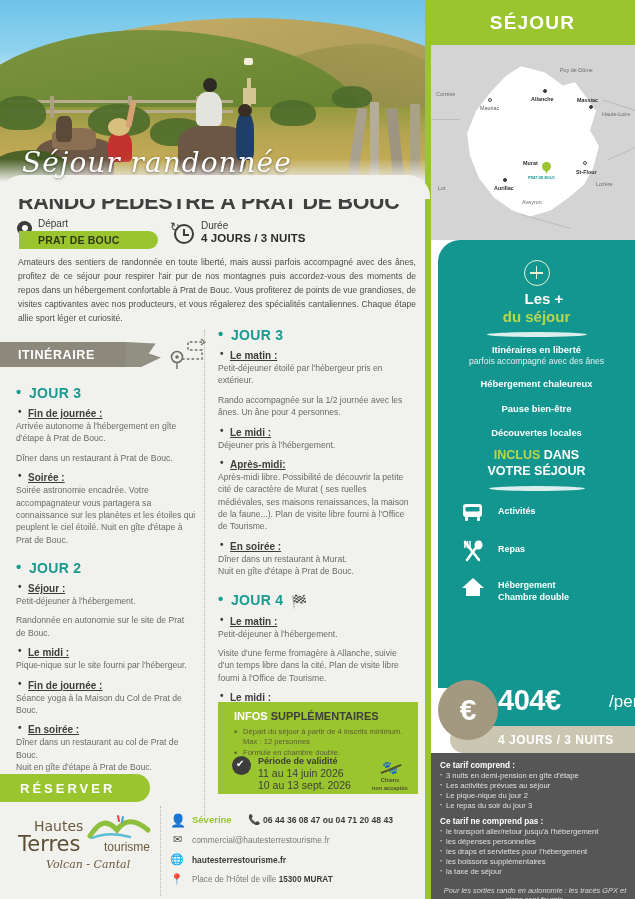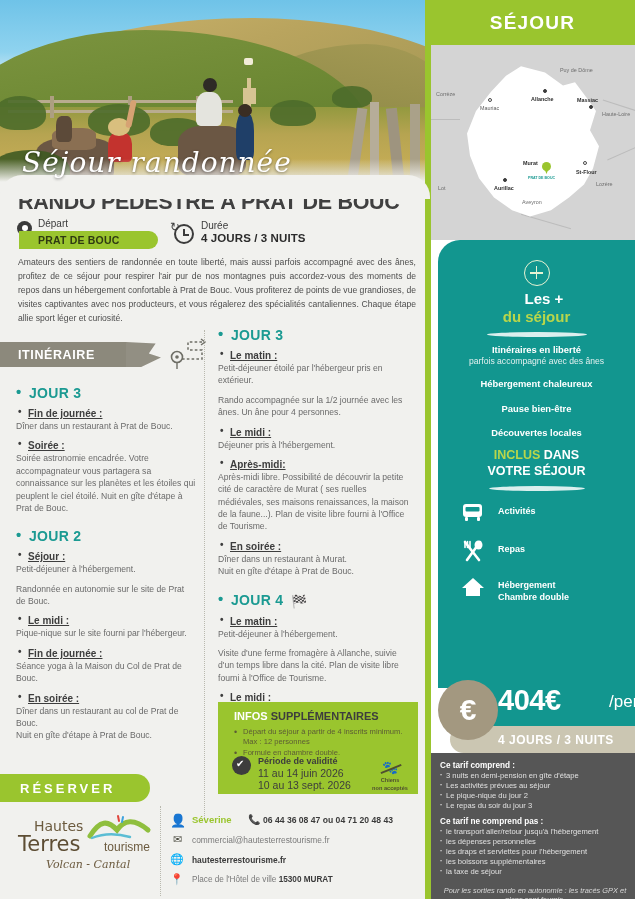--- a/index.html
+++ b/index.html
@@ -303,20 +303,21 @@
       <path d="M14 21 H34 V12 H20 V4 H36" fill="none" stroke="#6e6e66" stroke-width="1.5" stroke-dasharray="2.6 2.2"></path>
       <path d="M33 1 l4 3 -4 3" fill="none" stroke="#6e6e66" stroke-width="1.4"></path>
     </svg>
 
     <div class="vdash"></div>
 
     <div class="col-a">
       <div class="day">JOUR 3</div>
       <div class="seg">
           <div class="seg-h">Fin de journée :</div>
+        <div class="seg-t">Arrivée autonome à l'hébergement en gîte d'étape à Prat de Bouc.</div>
         <div class="seg-t">Dîner dans un restaurant à Prat de Bouc.</div>
         </div>
       <div class="seg">
           <div class="seg-h">Soirée :</div>
         <div class="seg-t">Soirée astronomie encadrée. Votre accompagnateur vous partagera sa connaissance sur les planètes et les étoiles qui peuplent le ciel étoilé. Nuit en gîte d'étape à Prat de Bouc.</div>
         </div>
 
       <div class="day day-sp">JOUR 2</div>
       <div class="seg">
           <div class="seg-h">Séjour :</div>

